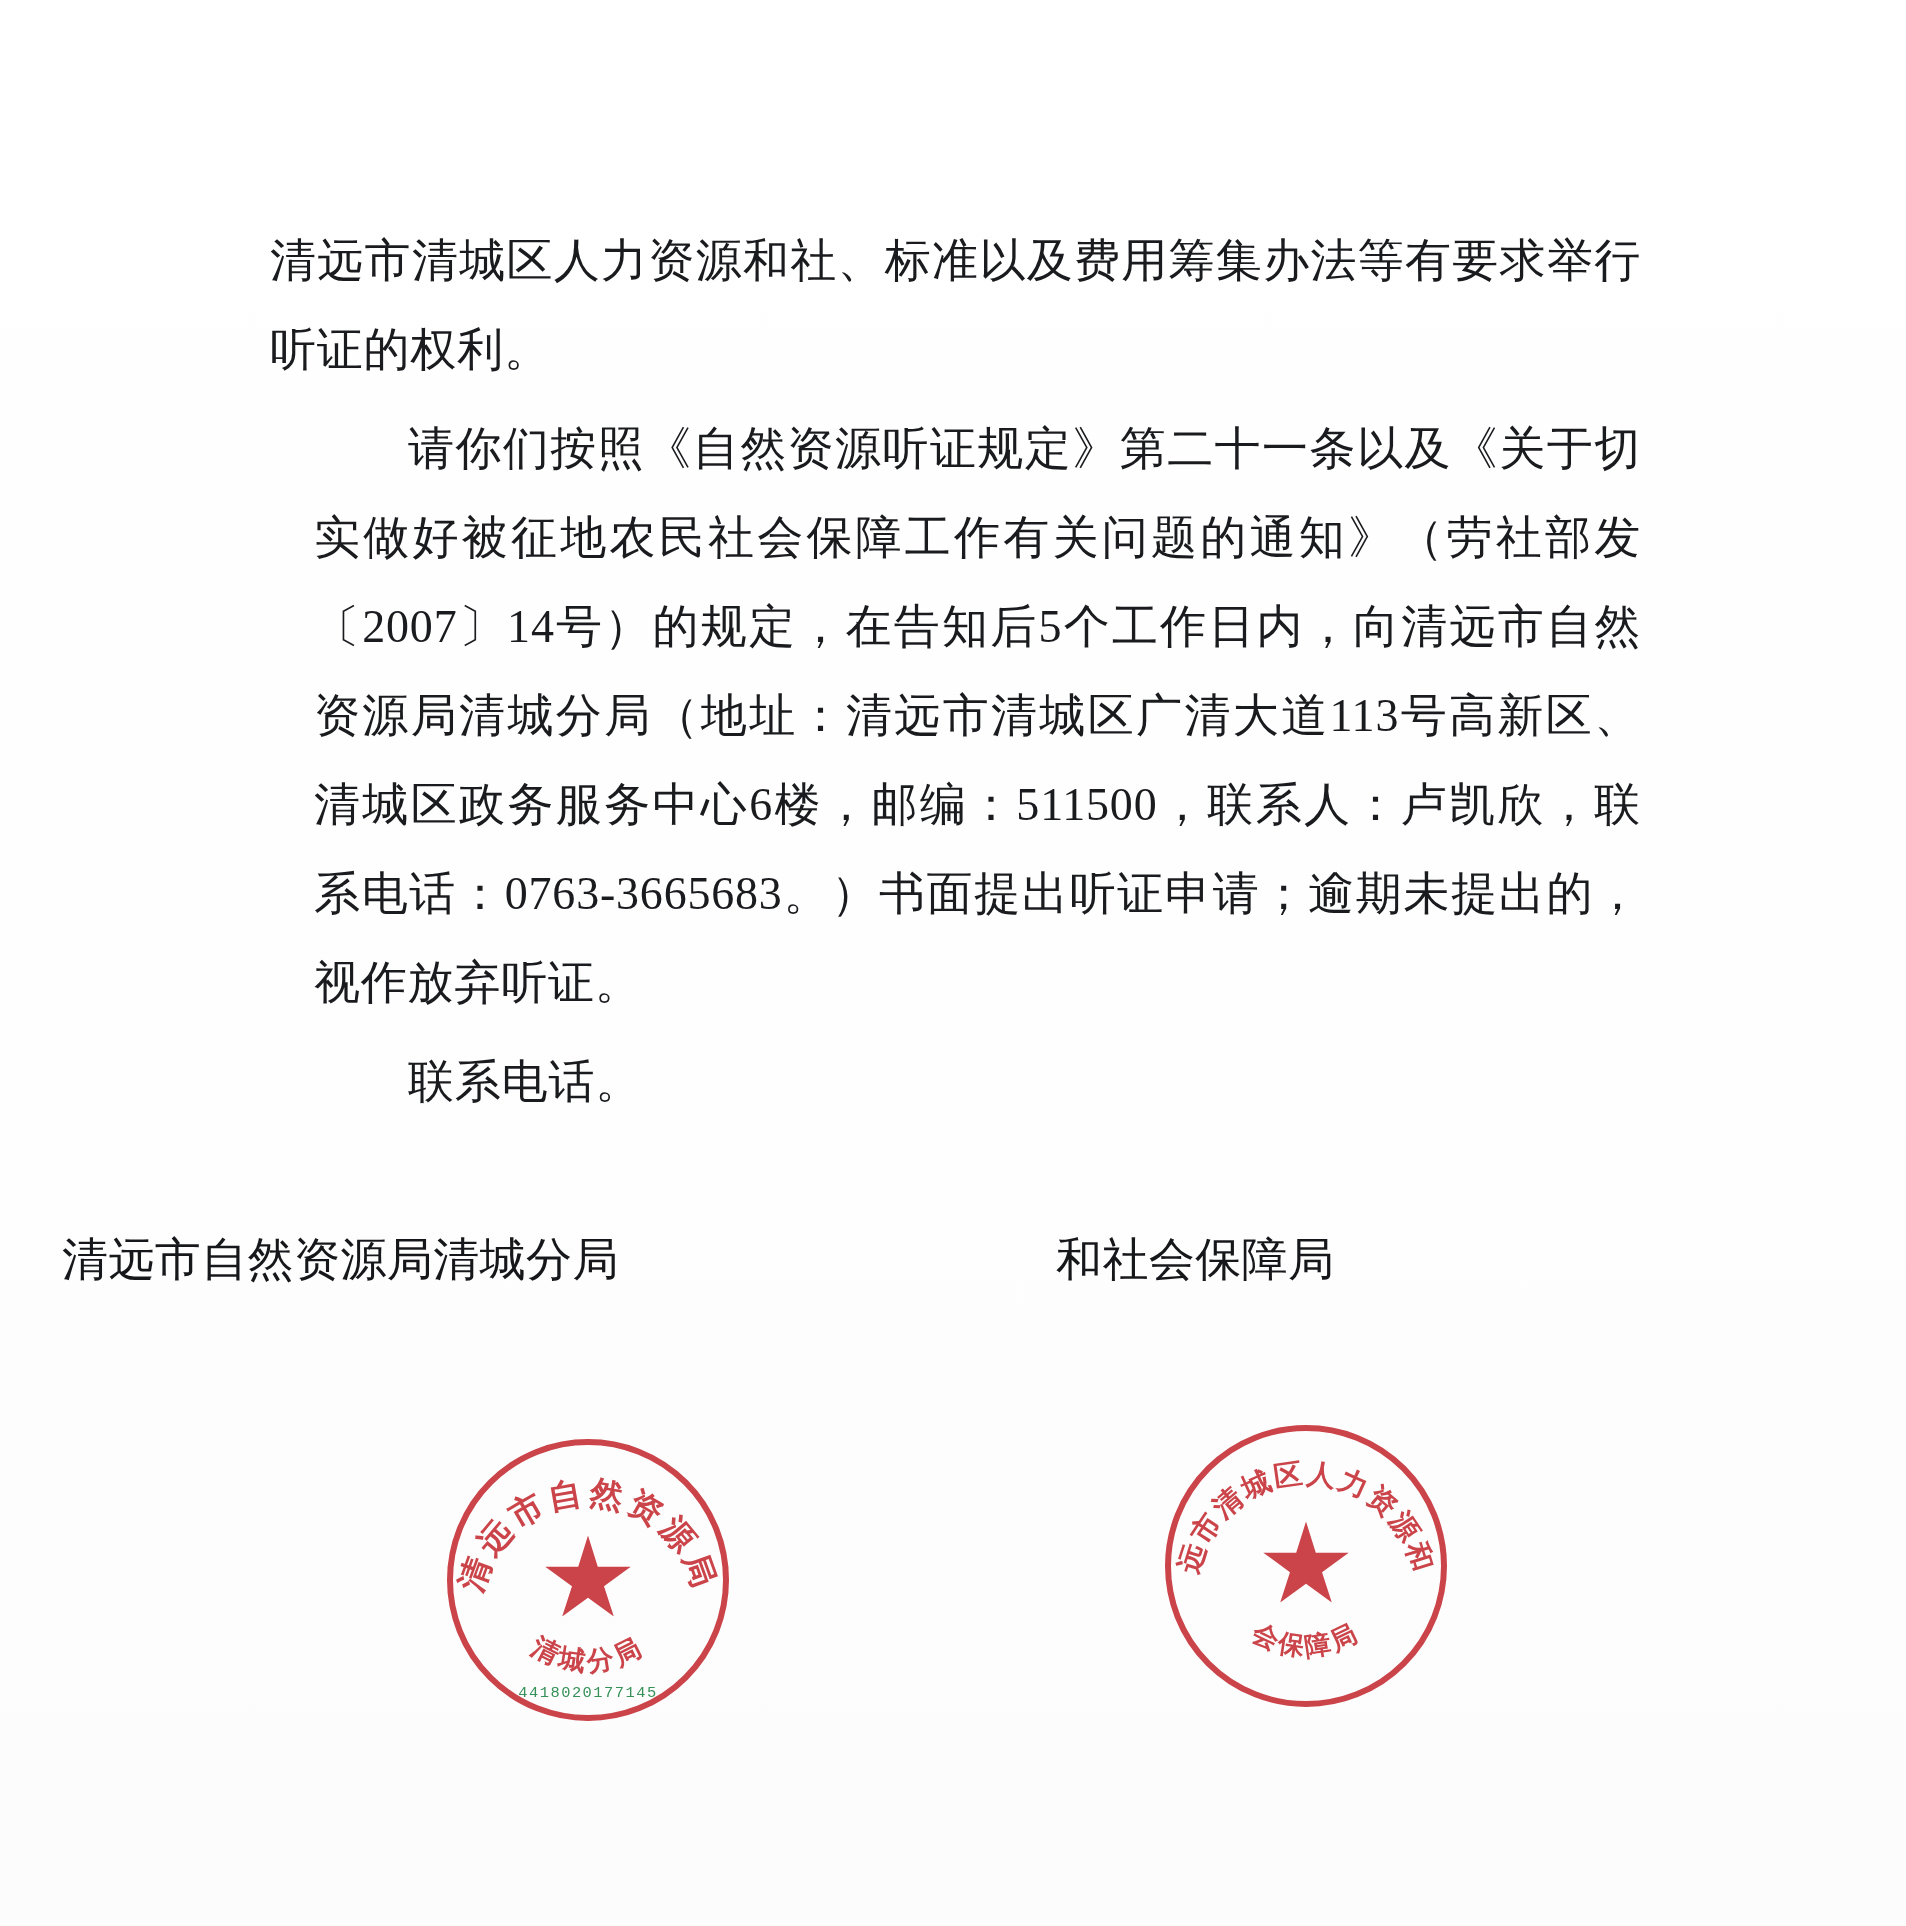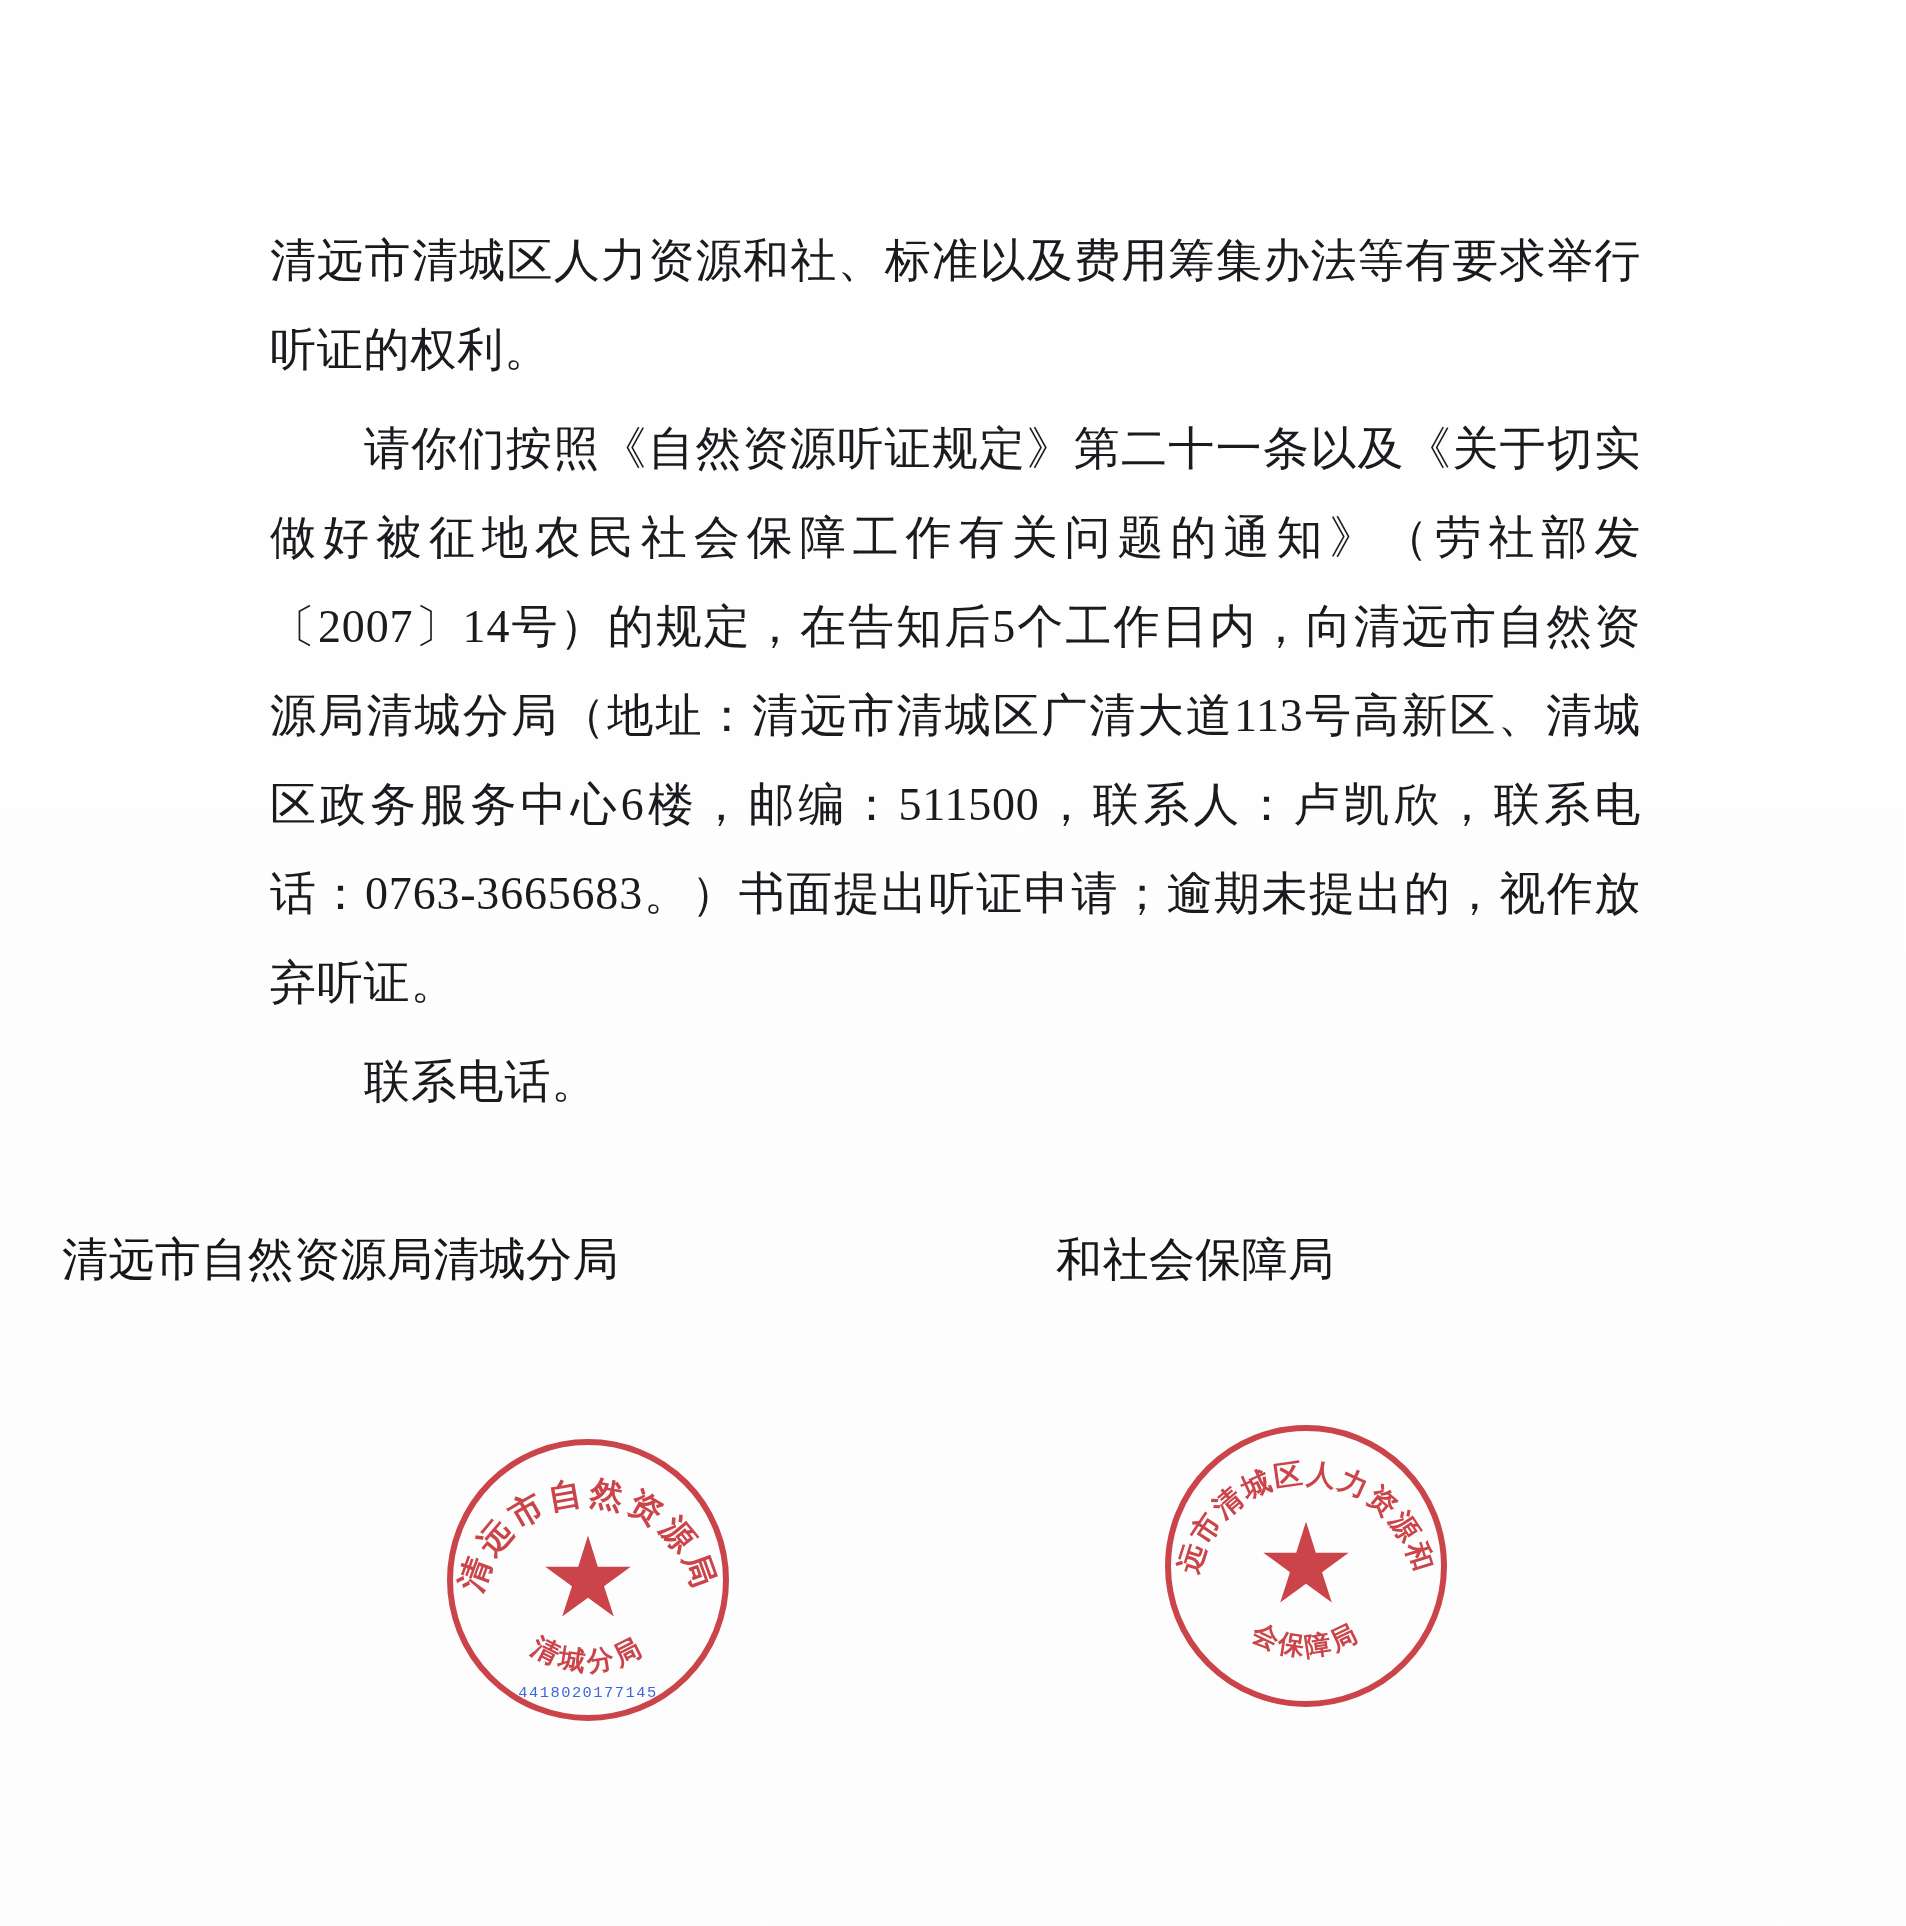--- a/index.html
+++ b/index.html
@@ -41,20 +41,21 @@
     font-size: 46px;
     line-height: 89px;
     letter-spacing: 0.8px;
     text-align: justify;
     text-justify: inter-character;
     color: #1a1b1e;
     font-family: "Liberation Serif", "DejaVu Serif", serif;
   }
   p.indent {
     text-indent: 94px;
+    margin-left: 44px;
   }
 
   .gap-small { height: 10px; }
 
   .attach-block {
     margin-top: 58px;
     font-size: 46px;
     line-height: 89px;
     letter-spacing: 0.8px;
   }
@@ -130,21 +131,21 @@
     fill: #c4252c;
     font-family: "Liberation Serif", "DejaVu Serif", serif;
     font-weight: bold;
   }
   .seal .bottom-code {
     position: absolute;
     left: 0;
     right: 0;
     bottom: 13px;
     text-align: center;
-    color: #1d4ed8;
+    color: #15803d;
     font-size: 15.4px;
     letter-spacing: 1.5px;
     font-family: "Liberation Mono", "DejaVu Sans Mono", monospace;
   }
 
   #seal-left {
     left: 447px;
     top: 1439px;
     width: 270px;
     height: 270px;

